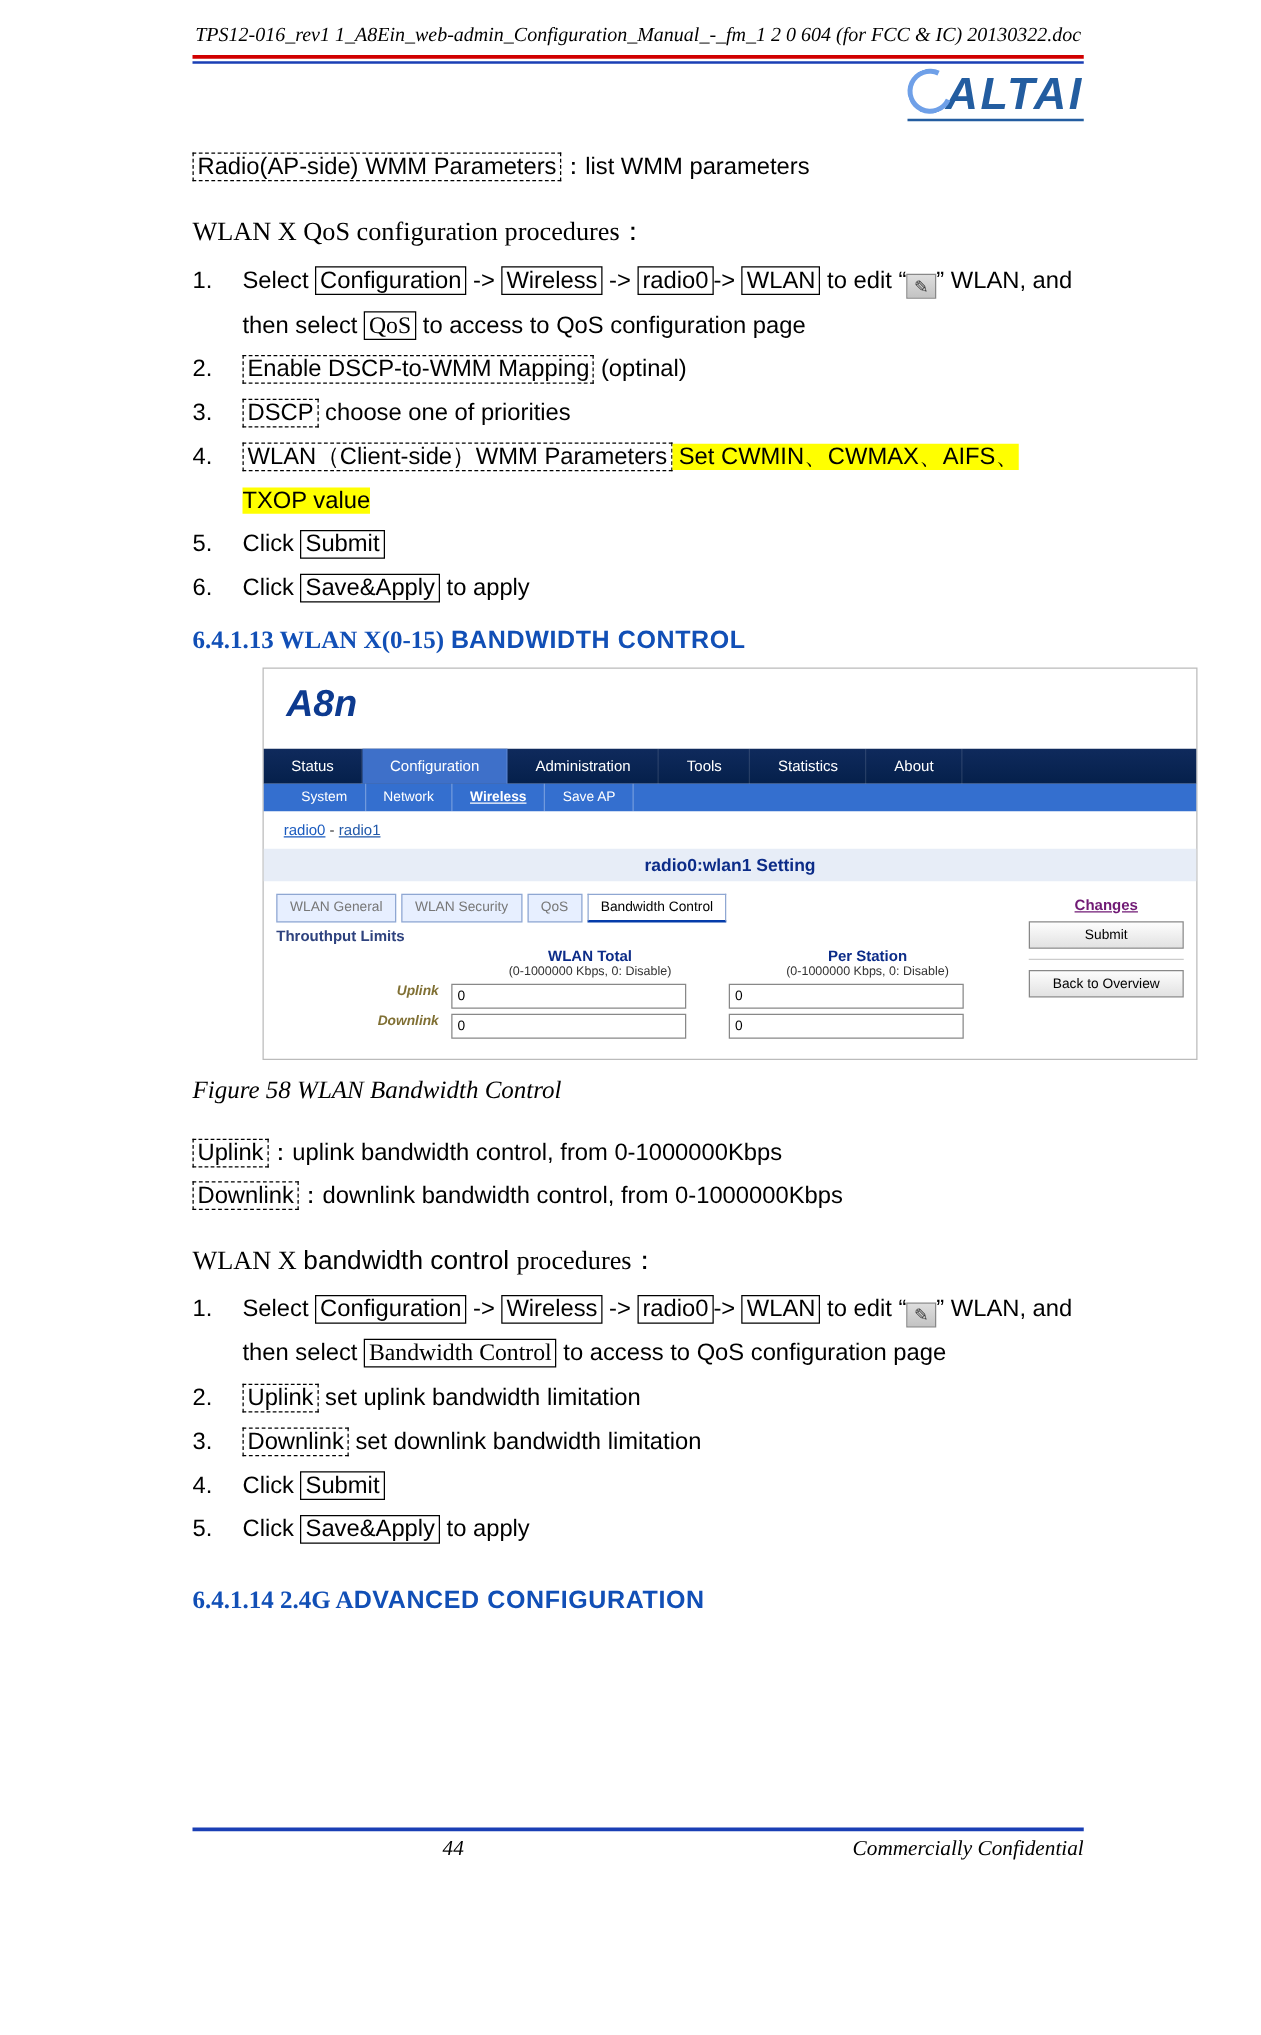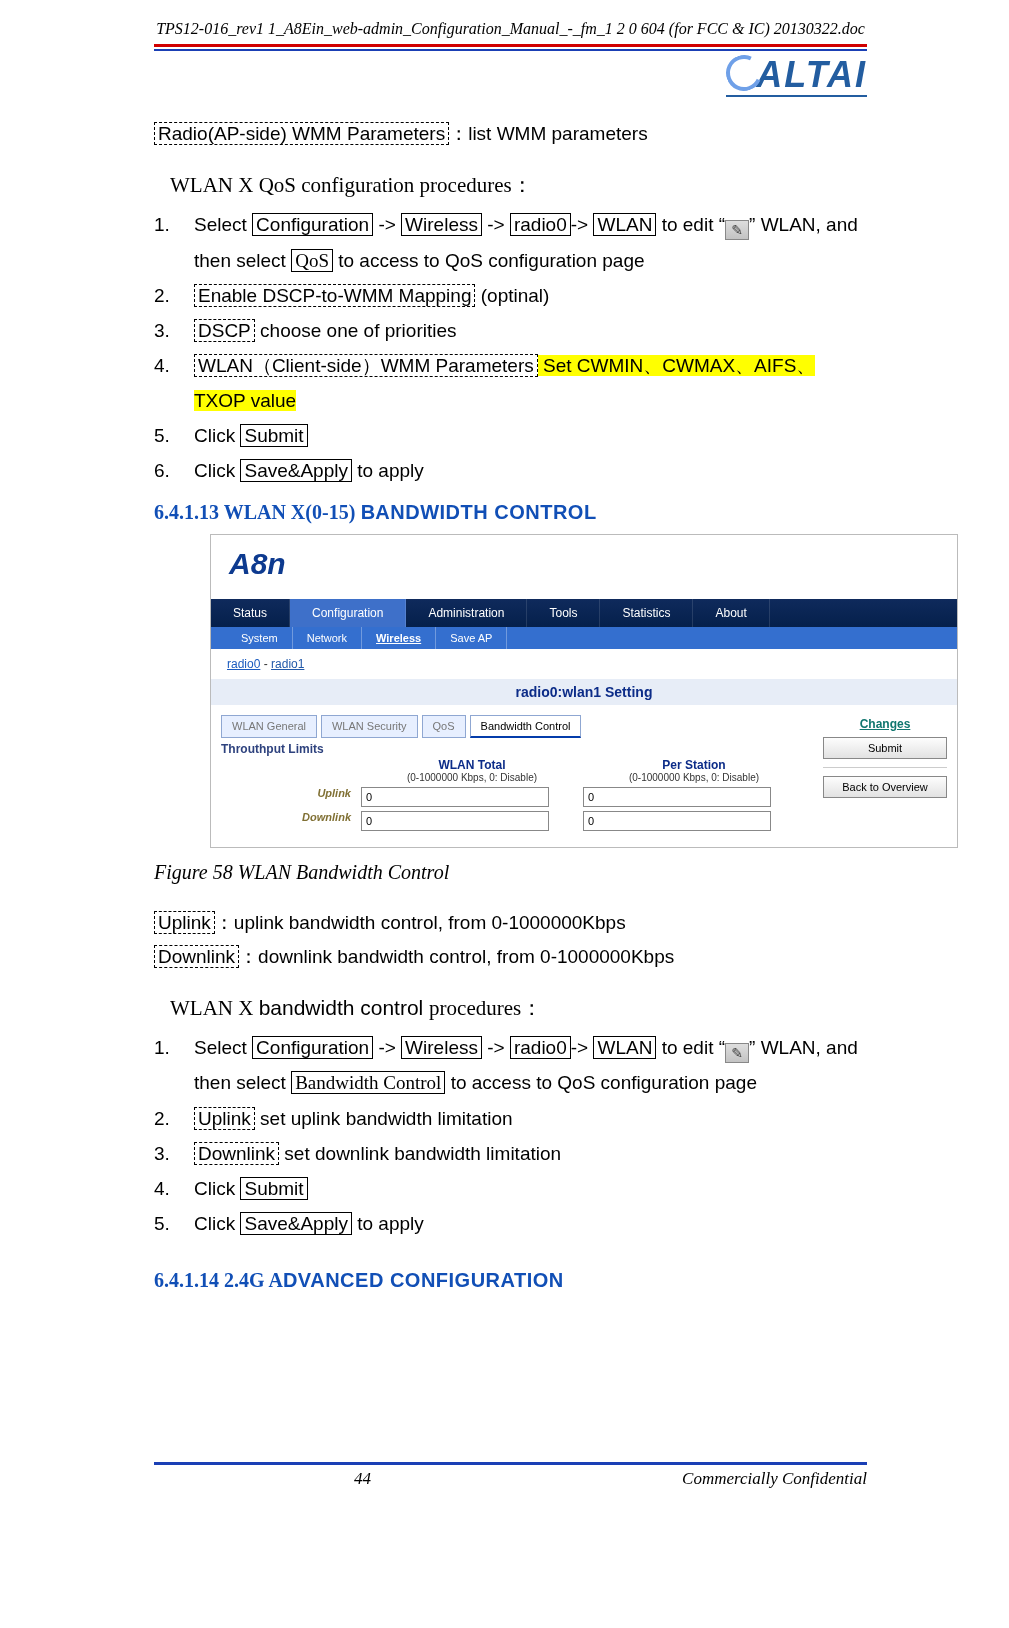--- a/index.html
+++ b/index.html
@@ -45,21 +45,21 @@
     .dashed-box {
       border:1px dashed #000;
       padding:0 3px;
       background:#fff;
     }
     .solid-box {
       border:1px solid #000;
       padding:0 3px;
     }
     .serif { font-family:"Times New Roman", Times, serif; }
-    .subhead { font-size:21px; margin:22px 16px 8px; }
+    .subhead { font-size:21px; margin:22px 0 8px; }
 
     .ol { list-style:none; padding:0; margin:6px 0; }
     .ol > li {
       font-size:19px; line-height:1.85;
       display:flex;
     }
     .ol-num { width:40px; flex:none; }
     .ol-body { flex:1; }
     .highlight { background:#ffff00; }
     .small-icon {
@@ -133,21 +133,21 @@
     .tnote .sp1{ width:140px; }
     .tnote .c{ flex:1; text-align:center; color:#333;}
     .trow { display:flex; margin-top:4px; }
     .trow .lbl { width:140px; text-align:right; padding-right:10px; color:#807034; font-style:italic; font-weight:700; font-size:11px;}
     .trow .cell{ flex:1; padding-right:34px;}
     .trow input[type=text]{
       width:100%; border:1px solid #888; height:20px; padding:1px 4px; font-size:11px;
     }
     .shot-right { width:142px; padding-left:18px; }
     .changes-box {
-      text-align:center; color:#0f766e; font-size:12px; font-weight:700;
+      text-align:center; color:#701a75; font-size:12px; font-weight:700;
       padding:2px 0 6px; text-decoration:underline;
     }
     .btn3d {
       display:block; width:100%;
       background:linear-gradient(#fdfdfd,#e2e2e2);
       border:1px solid #888; font-size:11px; padding:4px 2px;
       margin-bottom:6px;
     }
     .shot-right .hr{height:1px;background:#ccc;margin:8px 0;}
     .fig-caption { font-style:italic; margin:2px 0 20px; }

